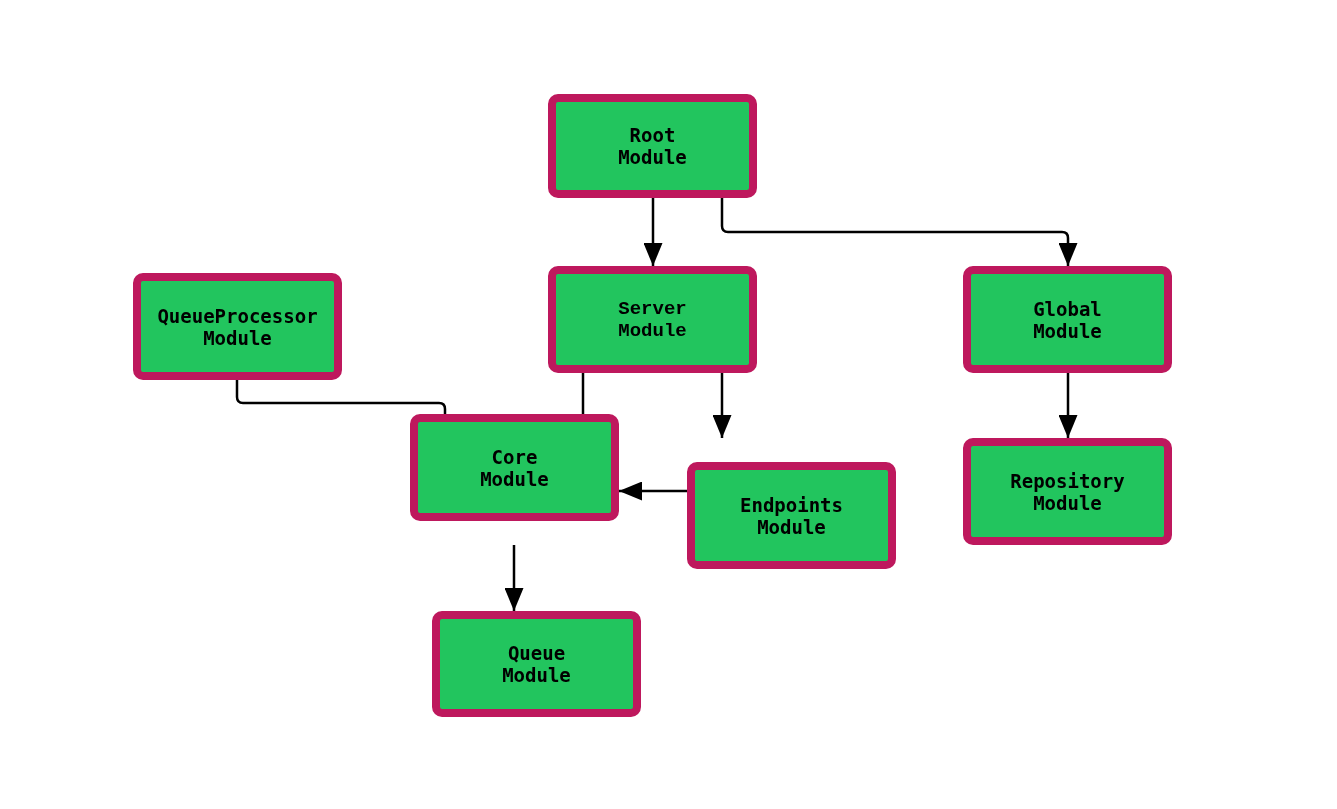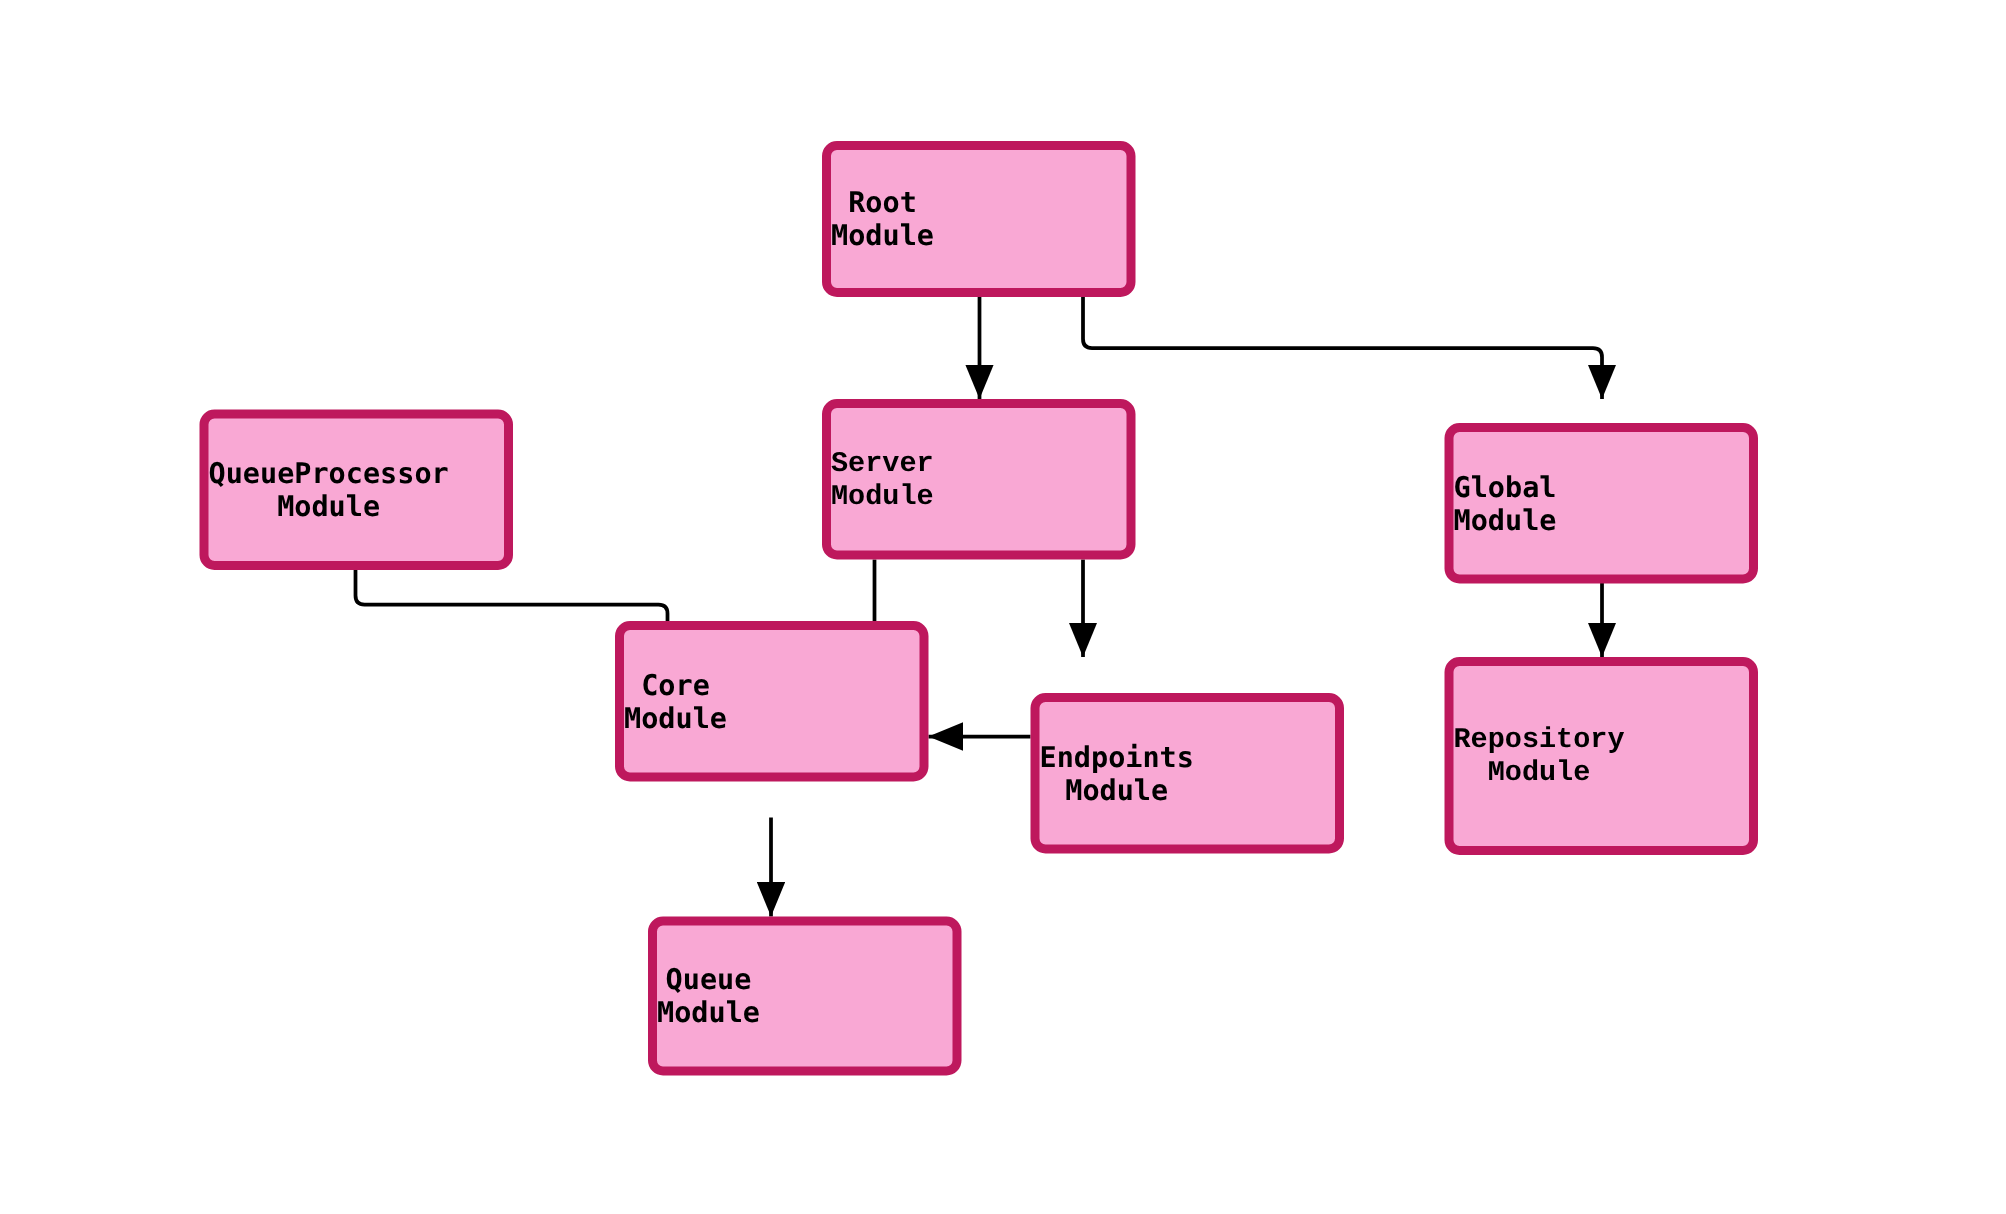--- a/index.html
+++ b/index.html
@@ -23,42 +23,43 @@
     height: 809px;
   }
   .edge {
     fill: none;
     stroke: #000000;
     stroke-width: 2.5px;
   }
   .node {
     position: absolute;
     box-sizing: border-box;
-    background: #f9a8d4;
-    border: 6px solid #be185d;
+    background: #22c55e;
+    border: 8px solid #be185d;
     border-radius: 10px;
     display: flex;
     align-items: center;
+    justify-content: center;
     text-align: center;
   }
   .node .label {
     font-size: 19px;
     line-height: 22px;
     font-weight: bold;
     color: #000000;
     white-space: pre-line;
   }
   
   .n-root           { left: 548px; top: 94px;  width: 209px; height: 104px; }
   .n-queueprocessor { left: 133px; top: 273px; width: 209px; height: 107px; }
   .n-server         { left: 548px; top: 266px; width: 209px; height: 107px; font-family: Liberation Mono, monospace; }
-  .n-global         { left: 963px; top: 282px; width: 209px; height: 107px; }
+  .n-global         { left: 963px; top: 266px; width: 209px; height: 107px; }
   .n-core           { left: 410px; top: 414px; width: 209px; height: 107px; }
   .n-endpoints      { left: 687px; top: 462px; width: 209px; height: 107px; }
-  .n-repository     { left: 963px; top: 438px; width: 209px; height: 132px; font-family: Liberation Mono, monospace; }
+  .n-repository     { left: 963px; top: 438px; width: 209px; height: 107px; }
   .n-queue          { left: 432px; top: 611px; width: 209px; height: 106px; }
 </style>
 </head>
 <body>
 
 <div class="canvas">
 
   <svg class="edges-layer" width="1337" height="809" viewBox="0 0 1337 809" xmlns="http://www.w3.org/2000/svg">
     <defs>
       <marker id="arrowhead" markerUnits="userSpaceOnUse" markerWidth="23" markerHeight="19" refX="23" refY="9.5" orient="auto">

